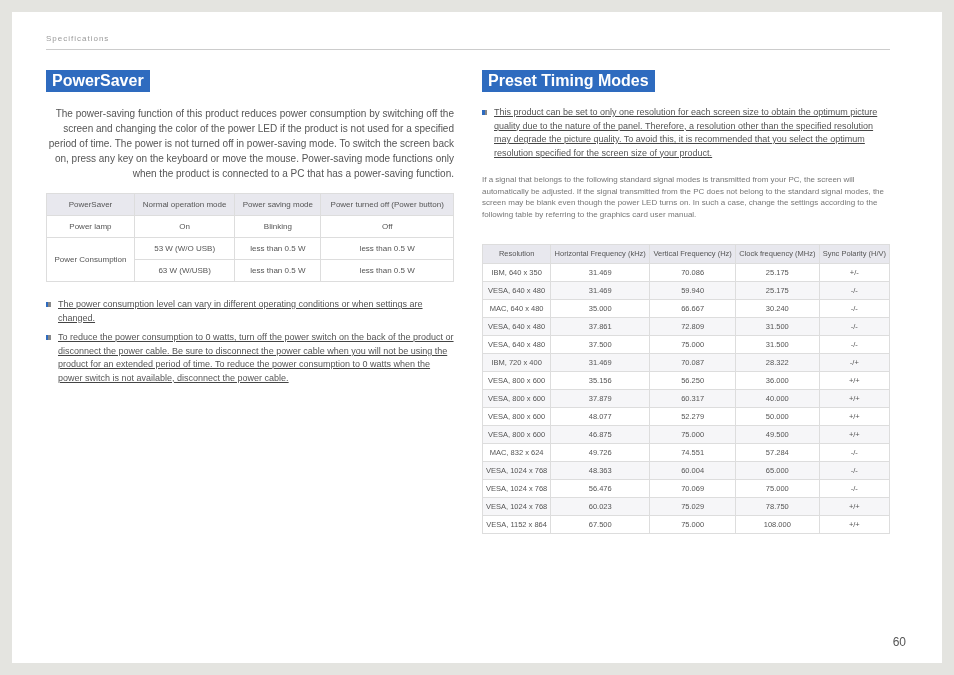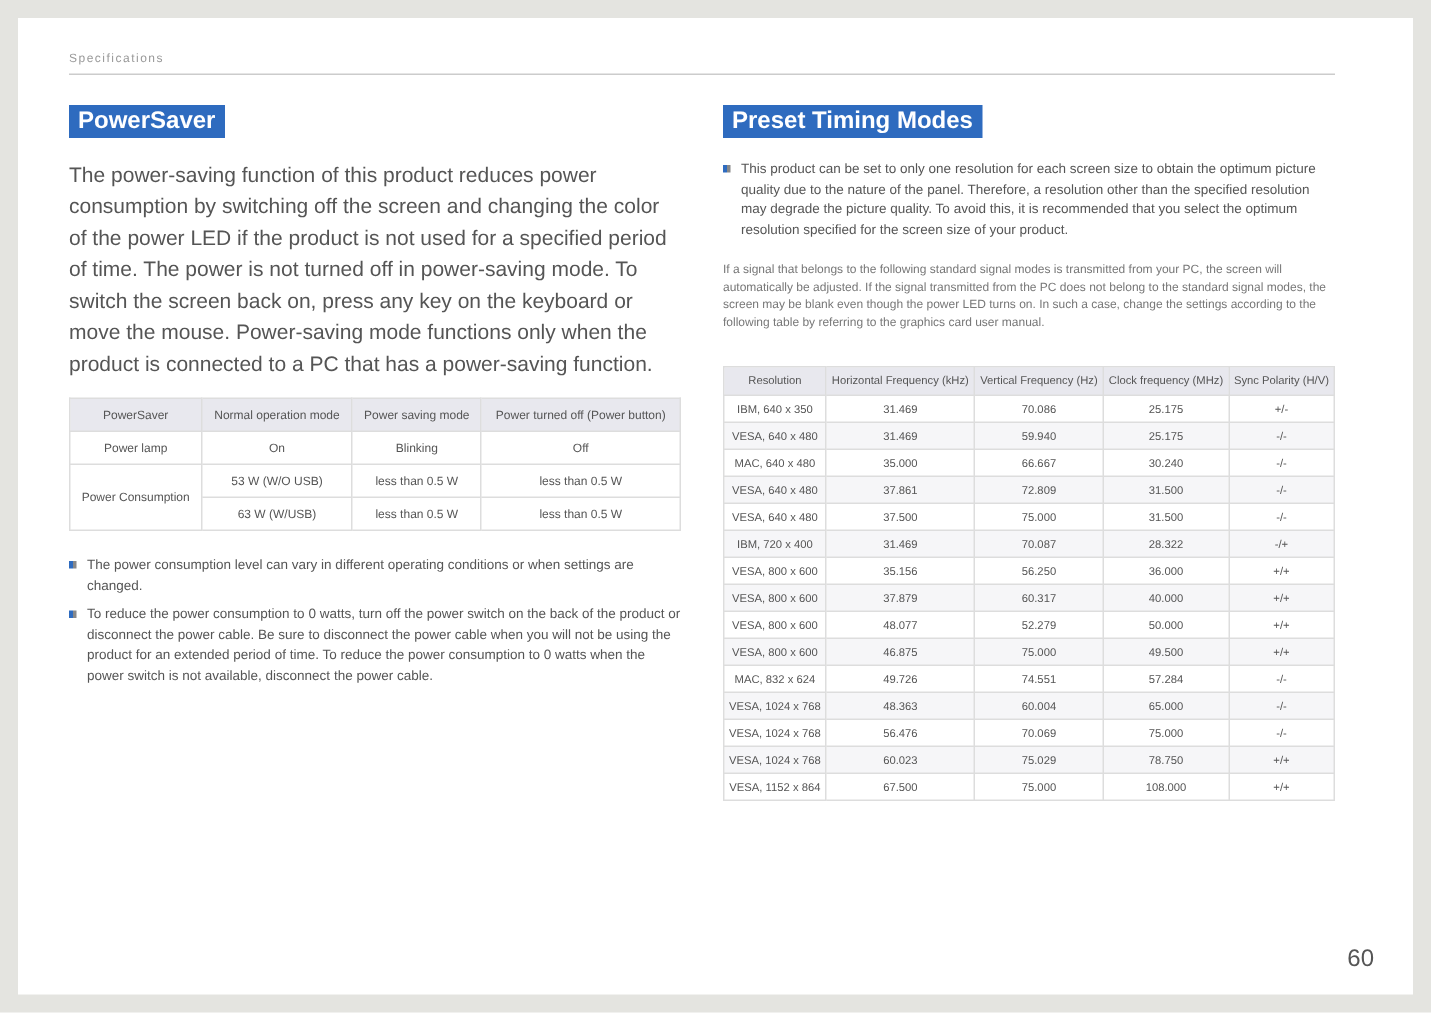--- a/index.html
+++ b/index.html
@@ -30,23 +30,23 @@
   .col { flex: 1; min-width: 0; }
   h1.section-title {
     display: inline-block;
     background: #2e6bbf;
     color: #fff;
     font-size: 16px;
     font-weight: bold;
     padding: 2px 6px;
     margin-bottom: 14px;
   }
-  p.body { font-size: 14px; line-height: 1.5; color: #555; margin-bottom: 12px; }
+  p.body { font-size: 10px; line-height: 1.5; color: #555; margin-bottom: 12px; text-align: right; }
   p.small { font-size: 8px; line-height: 1.45; color: #777; margin-bottom: 24px; }
-  ul.bullets { list-style: none; margin-bottom: 14px; }
+  ul.bullets { list-style: none; margin-bottom: 14px; text-decoration: underline; }
   ul.bullets li {
     position: relative;
     padding-left: 12px;
     font-size: 9px;
     line-height: 1.5;
     color: #555;
     margin-bottom: 6px;
   }
   ul.bullets li::before {
     content: "";
@@ -72,23 +72,23 @@
     background: #e8e8ee;
     font-weight: normal;
     color: #555;
   }
   table.timing { font-size: 7.5px; }
   table.timing th { padding: 4px 2px; line-height: 1.3; }
   table.timing td { padding: 4px 2px; }
   table.timing tbody tr:nth-child(even) td { background: #f6f6f8; }
   .page-number {
     position: absolute;
-    right: 26px;
+    right: 36px;
     bottom: 14px;
-    font-size: 16px;
+    font-size: 12px;
     color: #555;
   }
 </style>
 </head>
 <body>
 
 <div class="page">
   <div class="breadcrumb">Specifications</div>
   <hr class="hr">
 

